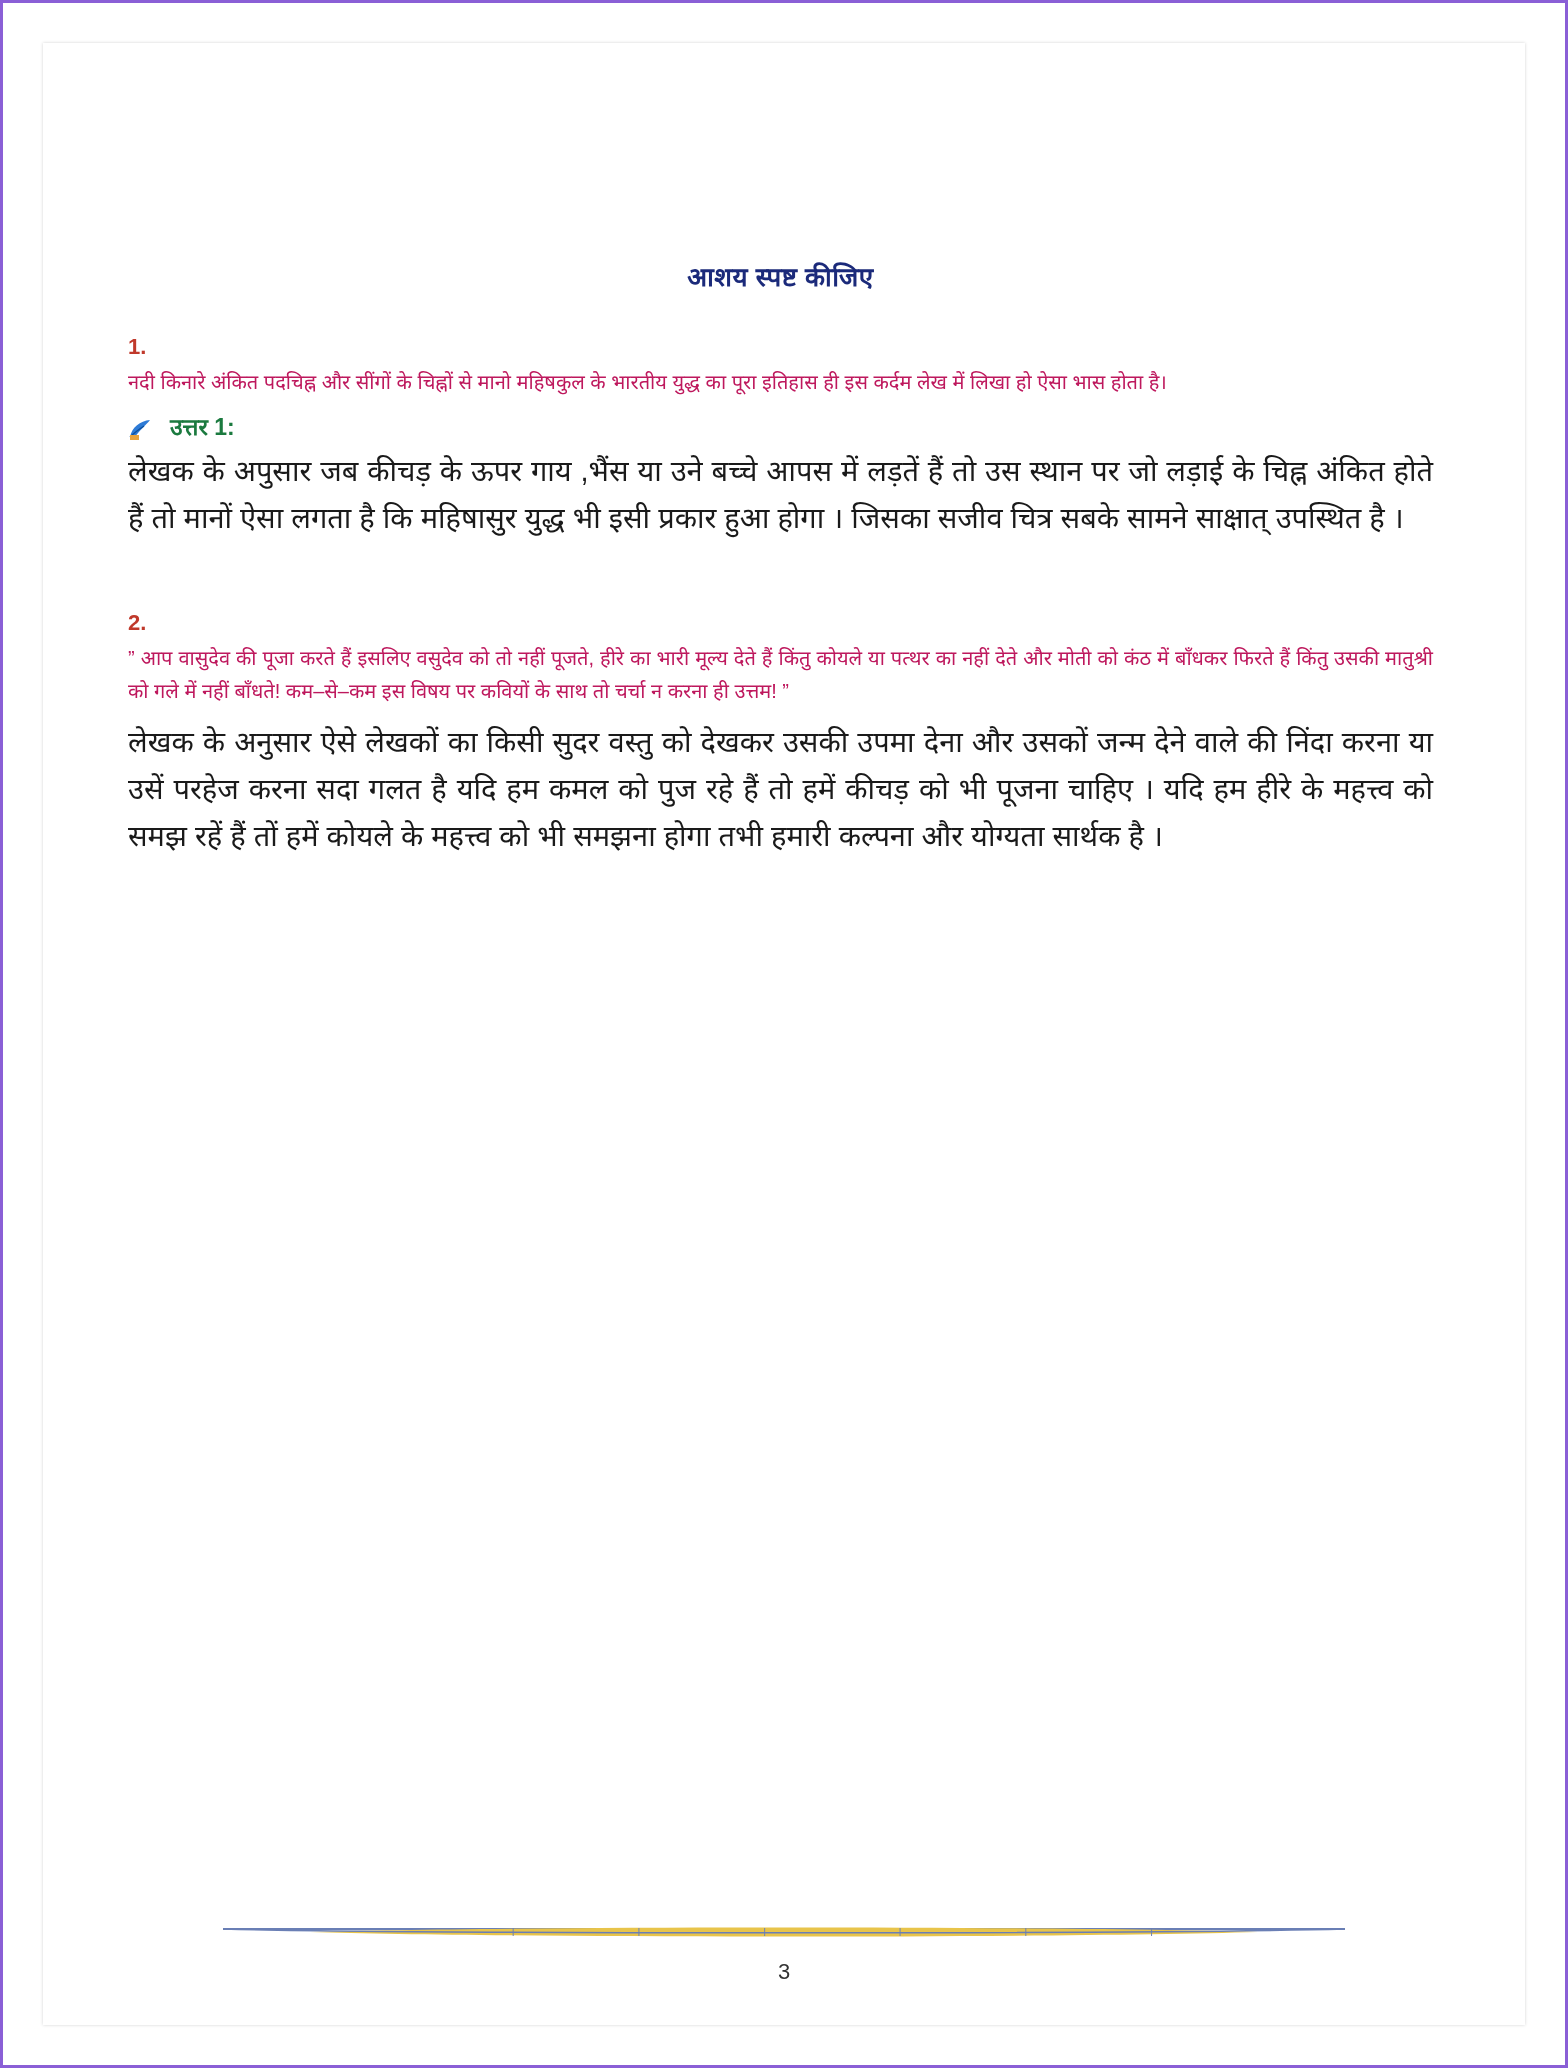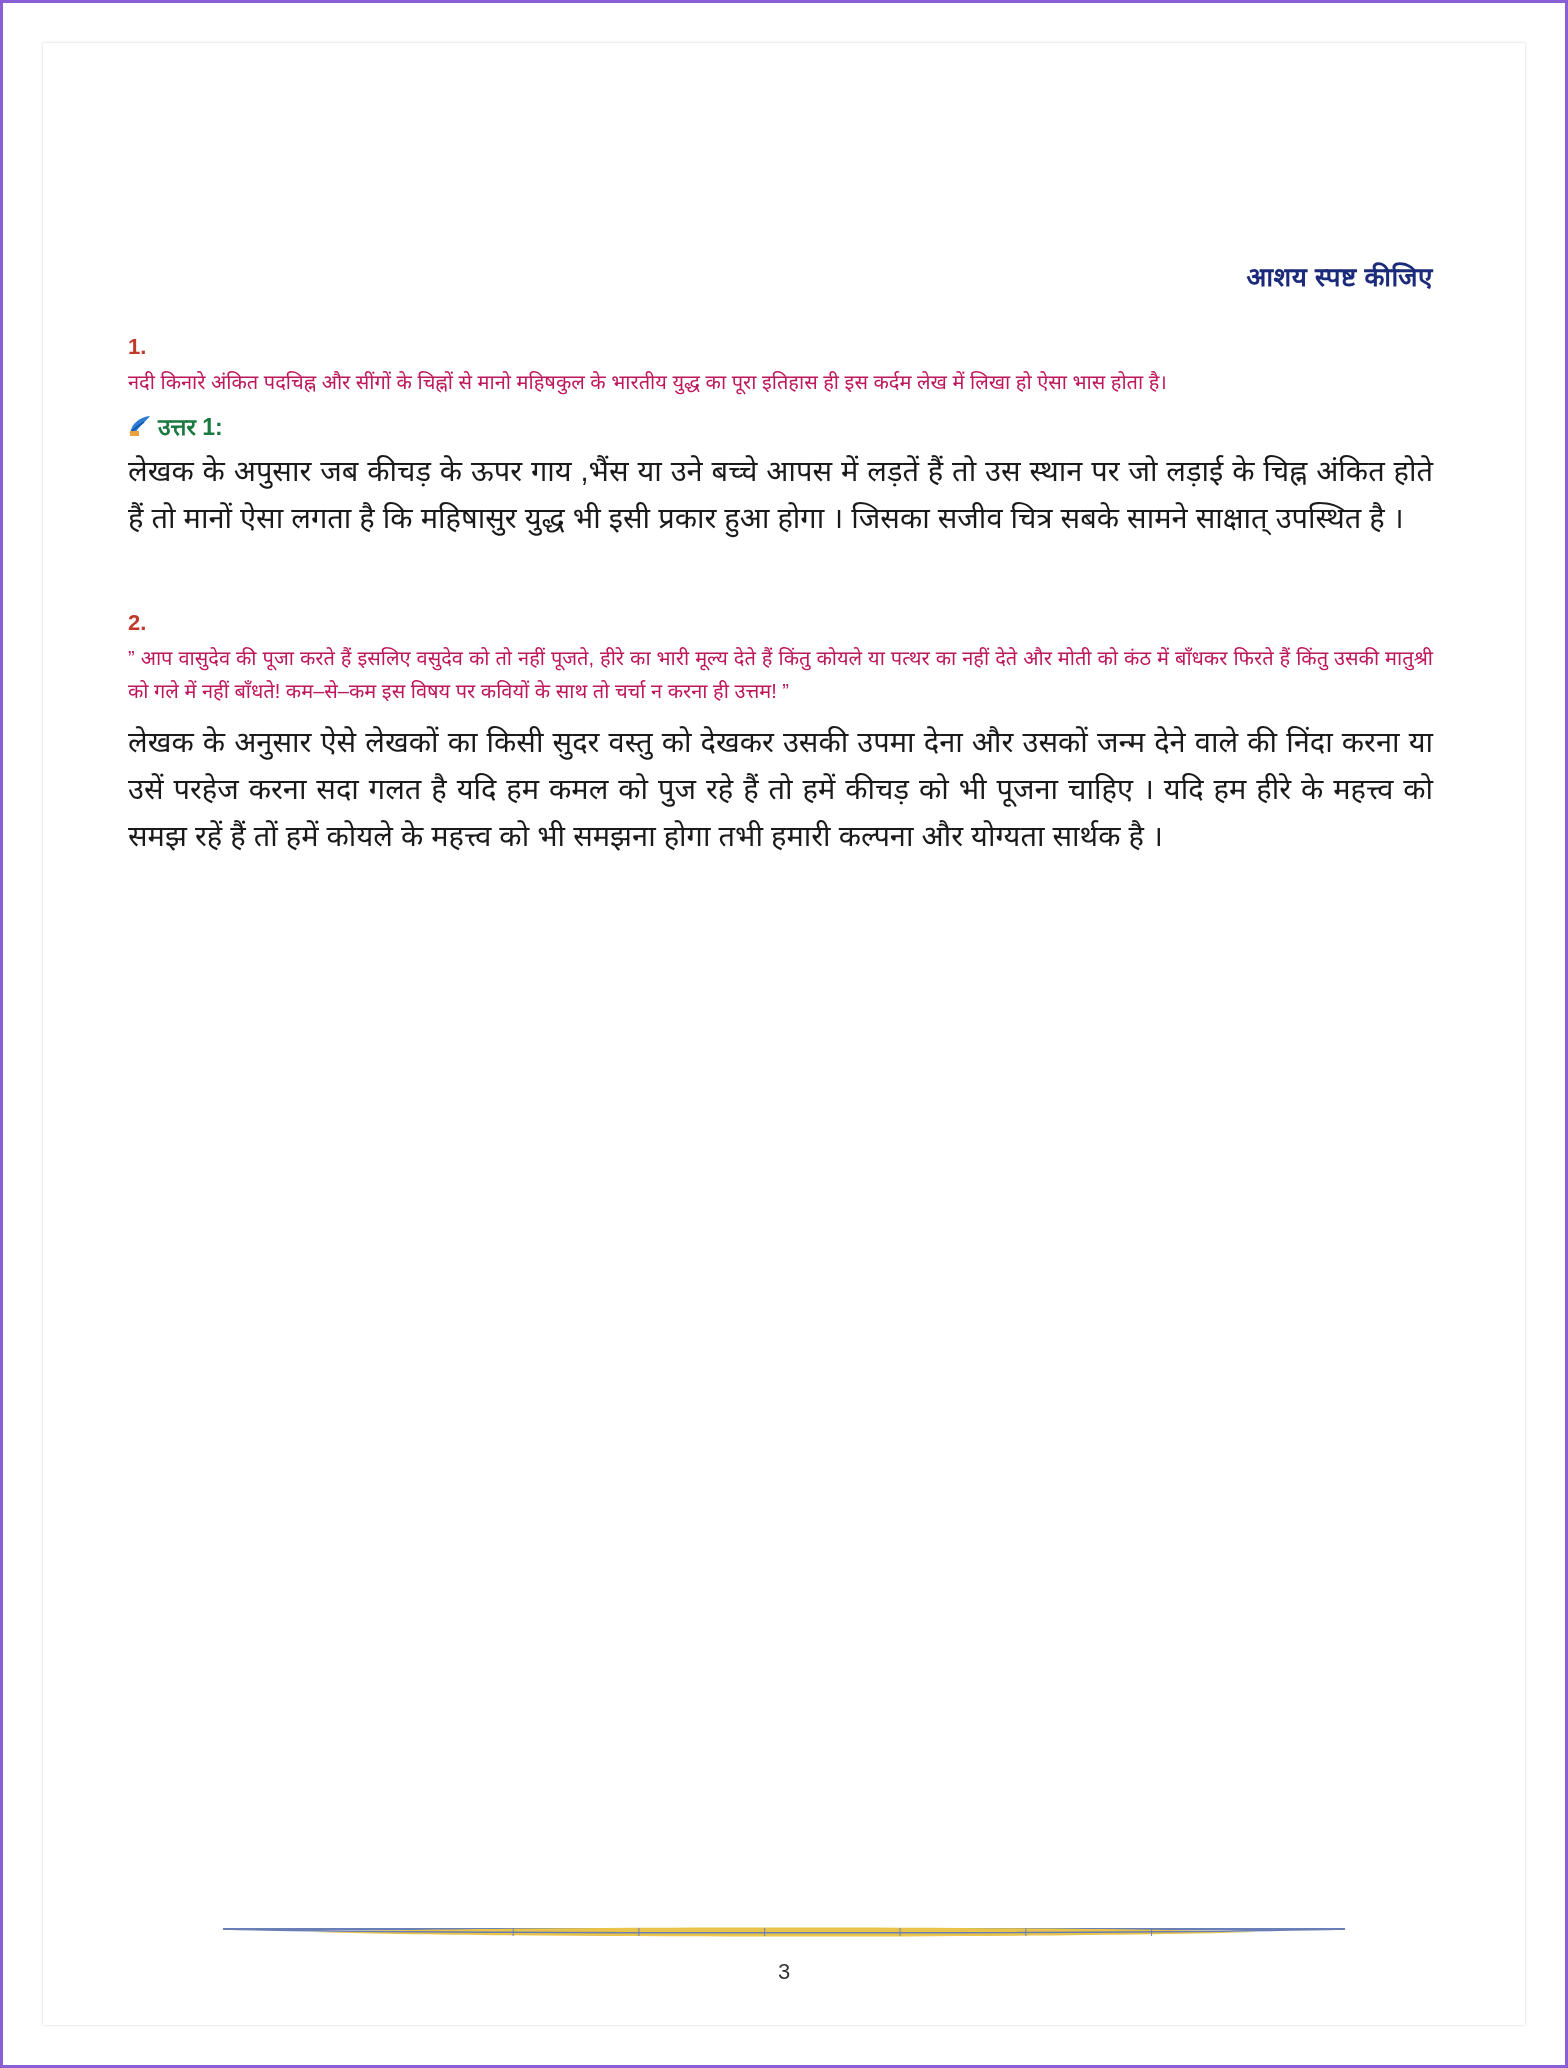--- a/index.html
+++ b/index.html
@@ -30,21 +30,21 @@
     background: #ffffff;
     box-shadow: 0 0 3px rgba(0,0,0,0.18);
   }
   .content {
     position: absolute;
     left: 85px;
     top: 215px;
     width: 1305px;
   }
   .doc-title {
-    text-align: right;
+    text-align: center;
     color: #1b2a7a;
     font-weight: bold;
     font-size: 26px;
     letter-spacing: 0.5px;
     margin: 0 0 40px 0;
   }
   .qnum {
     color: #c0392b;
     font-weight: bold;
     font-size: 22px;
@@ -52,22 +52,22 @@
   }
   .qtext {
     color: #be185d;
     font-size: 20px;
     line-height: 1.62;
     text-align: justify;
     margin: 0 0 12px 0;
   }
   .ans-head {
     display: flex;
-    align-items: center;
-    gap: 4px;
+    align-items: flex-end;
+    gap: 16px;
     margin: 4px 0 6px 0;
   }
   .ans-icon {
     display: inline-block;
     width: 26px;
     height: 24px;
     flex: 0 0 auto;
     position: relative;
   }
   .ans-label {

